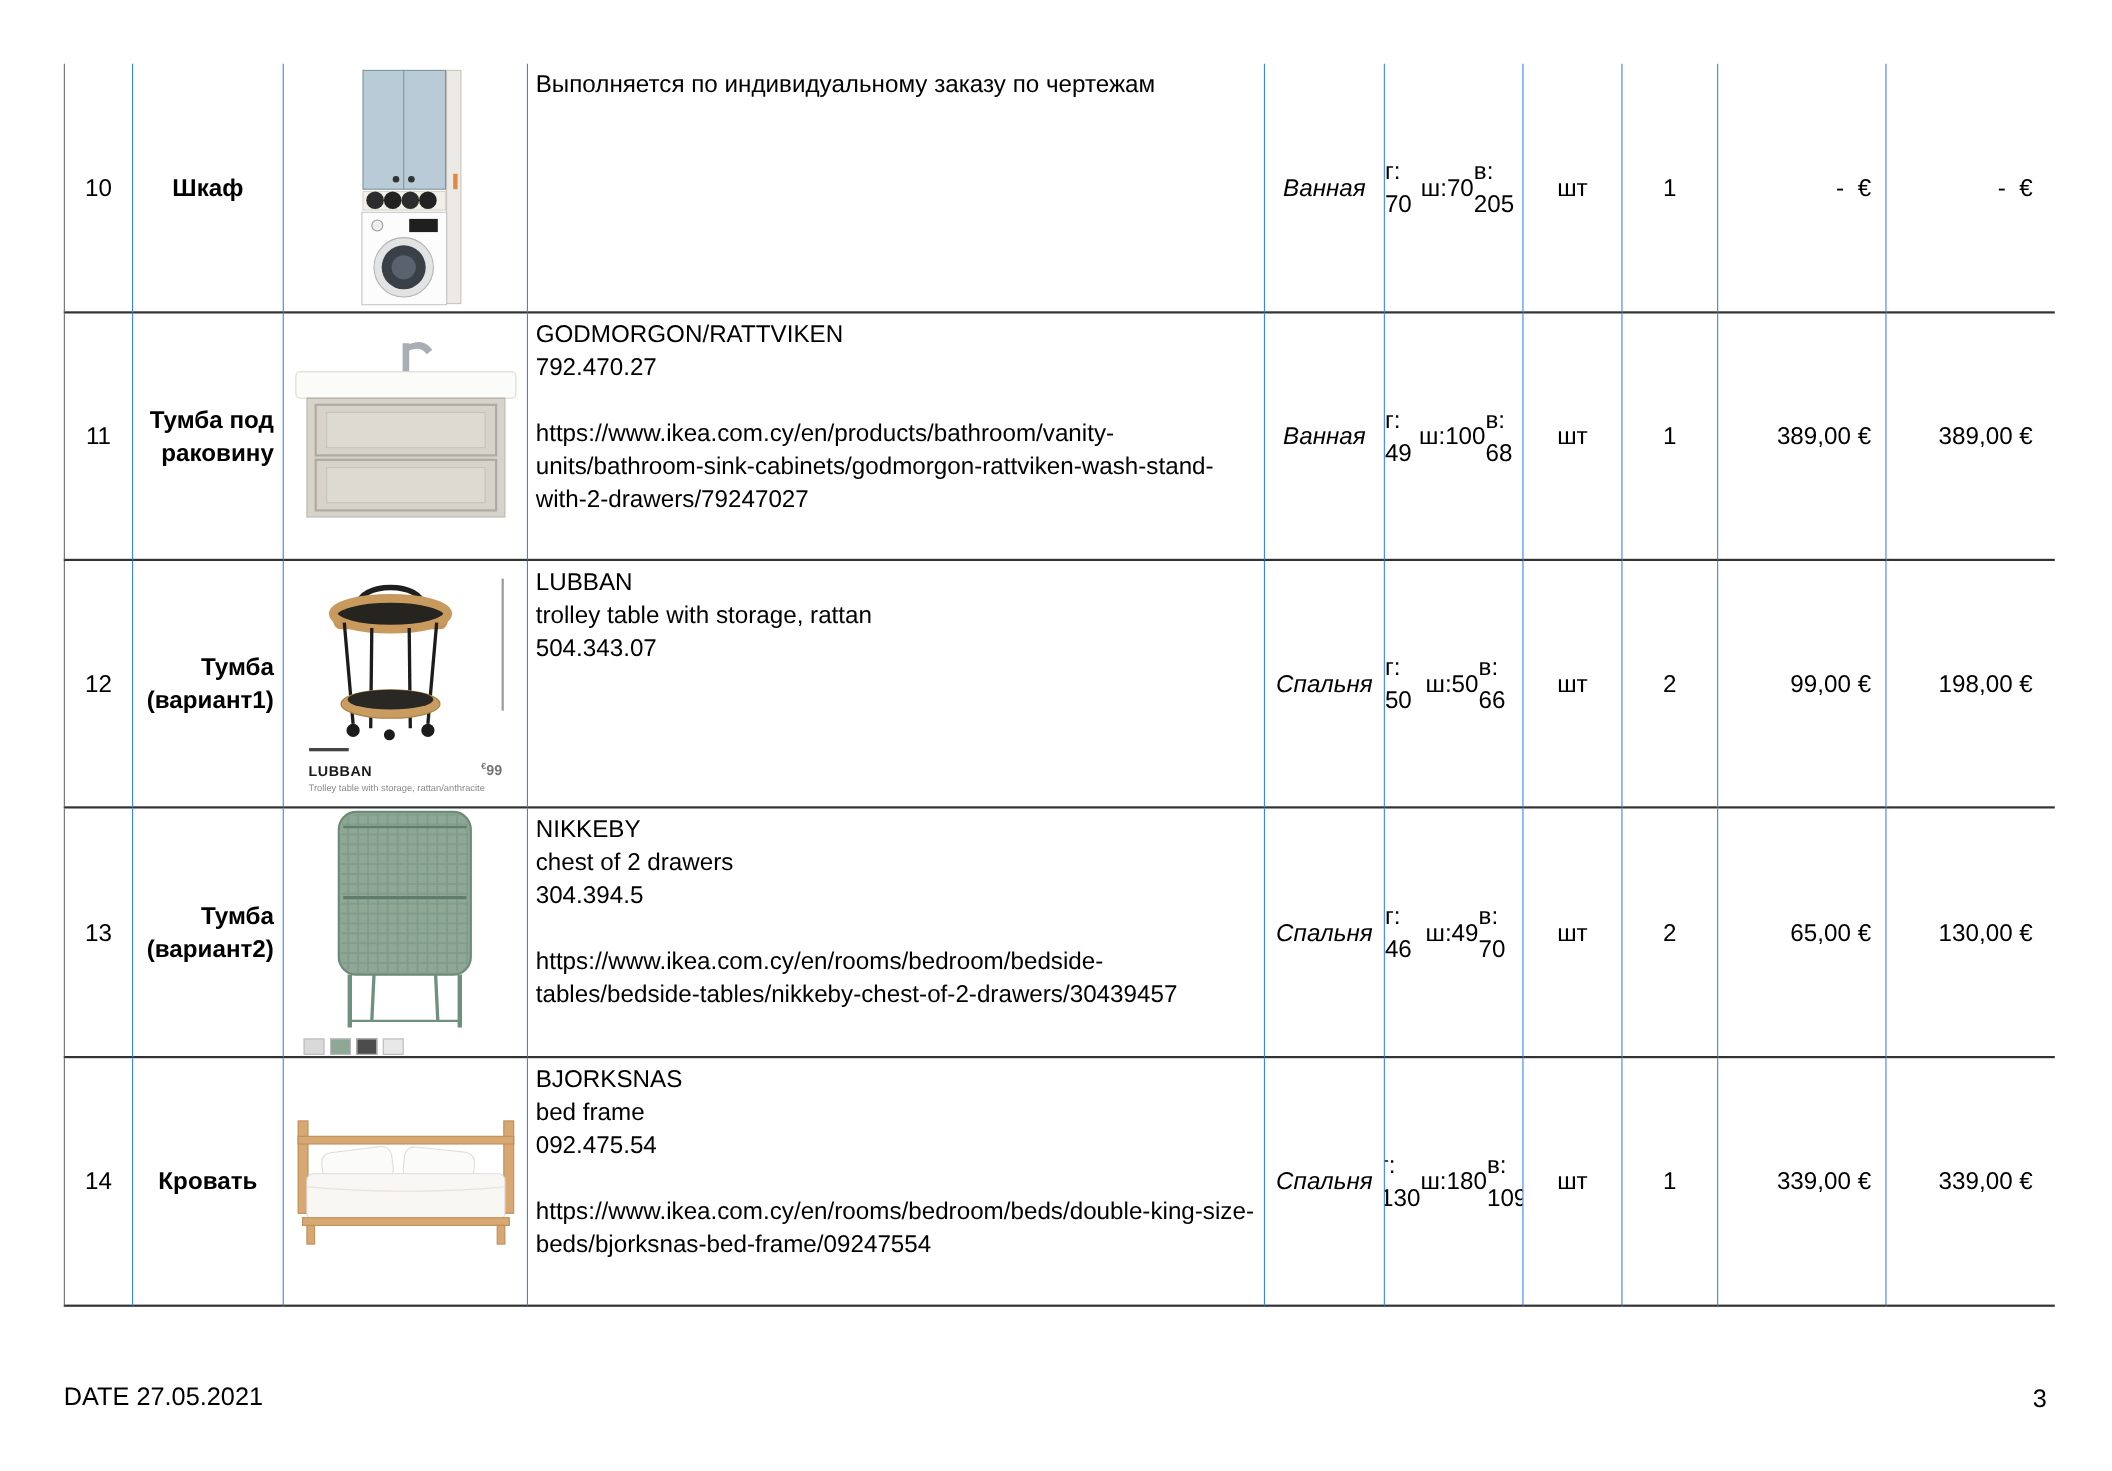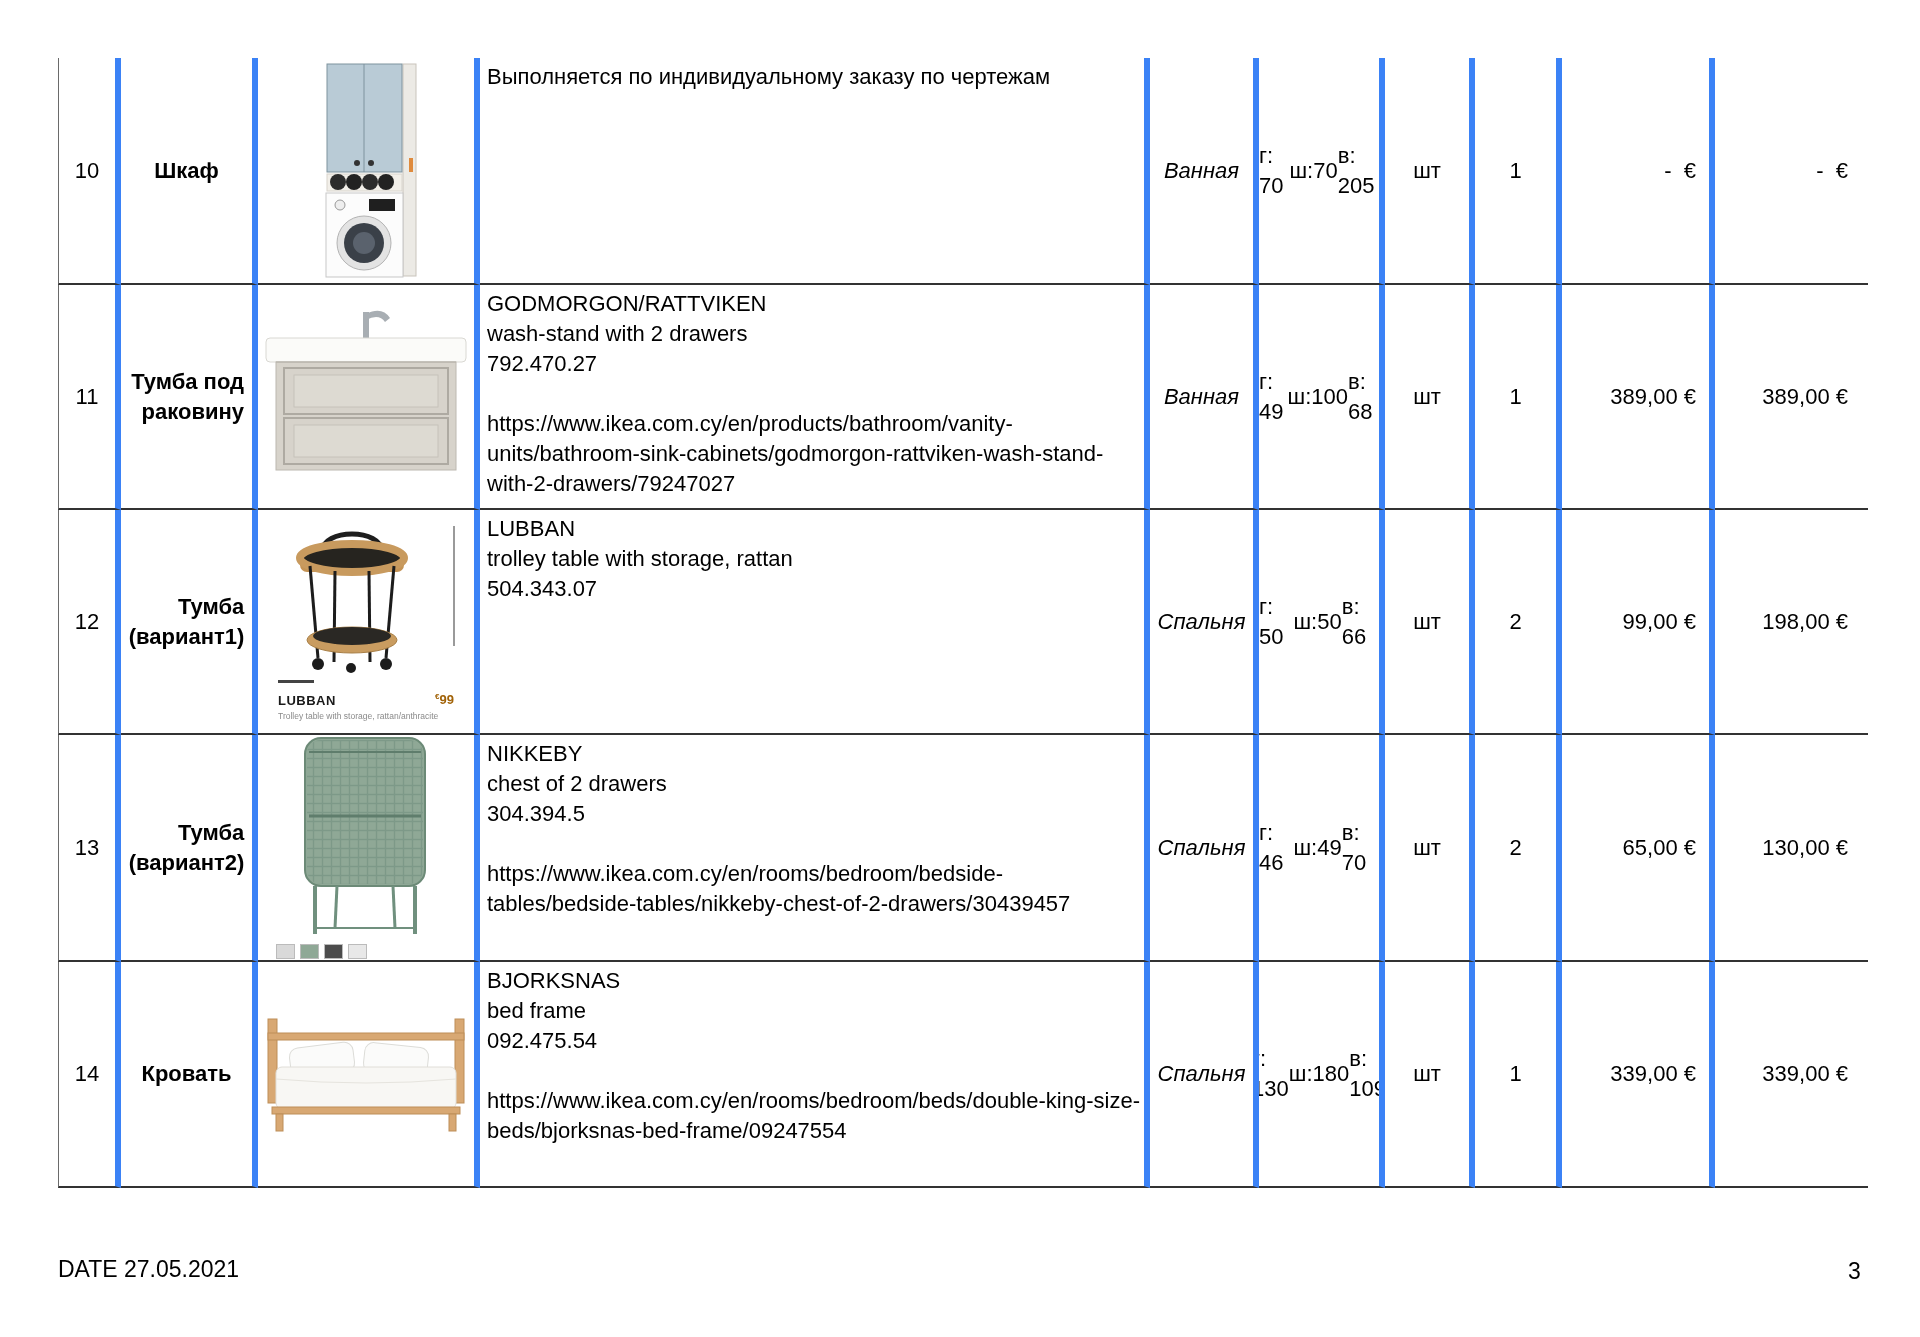--- a/index.html
+++ b/index.html
@@ -9,21 +9,21 @@
     -webkit-font-smoothing:antialiased;
   }
   .sheet{
     position:absolute;left:58px;top:58px;width:1810px;
     display:grid;
     grid-template-columns:63px 137px 222px 670px 109px 126px 90px 87px 153px 153px;
     grid-template-rows:227px 225px 225px 227px 226px;
   }
   .sheet > div{
     box-sizing:border-box;
-    border-right:6px solid #3b82f6;
+    border-right:1px solid #3b82f6;
     border-bottom:2px solid #333;
     overflow:hidden;
   }
   .sheet > div:nth-child(10n+1){border-left:1px solid #6a6a6a;}
   .sheet > div:nth-child(10n){border-right:none;}
   .cc{display:flex;align-items:center;justify-content:center;text-align:right;}
   .num{font-size:22px;}
   .name{font-size:22px;font-weight:bold;line-height:30px;padding:0 8px;}
   .imgc{display:flex;flex-direction:column;align-items:center;justify-content:center;}
   .desc{font-size:22px;line-height:30px;padding:4px 4px 0 7px;}
@@ -36,21 +36,21 @@
   .money{display:flex;align-items:center;justify-content:flex-end;font-size:22px;}
   .money.price{padding-right:13px;}
   .money.total{padding-right:20px;}
   .footer-date{position:absolute;left:58px;top:1256px;font-size:23px;}
   .page-num{position:absolute;left:1848px;top:1258px;font-size:23px;}
   
   .card{width:176px;margin-top:6px;}
   .card .bar{width:36px;height:3px;background:#444;margin-bottom:9px;}
   .card .row1{display:flex;justify-content:space-between;align-items:baseline;}
   .card .nm{font-size:13px;font-weight:bold;letter-spacing:.5px;color:#1a1a1a;}
-  .card .pr{font-size:13px;font-weight:bold;color:#a16207;}
+  .card .pr{font-size:13px;font-weight:bold;color:#737373;}
   .card .pr sup{font-size:8px;}
   .card .sub{font-size:8.5px;color:#8a8a8a;margin-top:3px;white-space:nowrap;}
   .trolley-wrap{display:flex;align-items:flex-start;}
   .artifact-line{width:2px;height:120px;background:#9a9a9a;margin-left:26px;margin-top:4px;}
   .thumbs{display:flex;gap:5px;margin-top:6px;align-self:flex-start;margin-left:18px;}
   .thumbs span{display:inline-block;width:17px;height:13px;border:1px solid #bbb;}
 </style>
 </head>
 <body>
 
@@ -108,21 +108,20 @@
       <rect x="12" y="60" width="180" height="108" fill="#d7d3cb" stroke="#bcb8b0"></rect>
       <rect x="20" y="66" width="164" height="46" fill="#d7d3cb" stroke="#aeaaa2" stroke-width="2"></rect>
       <rect x="30" y="73" width="144" height="32" fill="#dddad2" stroke="#c6c2ba"></rect>
       <rect x="20" y="116" width="164" height="46" fill="#d7d3cb" stroke="#aeaaa2" stroke-width="2"></rect>
       <rect x="30" y="123" width="144" height="32" fill="#dddad2" stroke="#c6c2ba"></rect>
       <line x1="12" y1="60" x2="192" y2="60" stroke="#b5b1a9"></line>
     </svg>
   </div>
   <div class="desc">
     <div class="dl">GODMORGON/RATTVIKEN</div>
-    <div class="dl">wash-stand with 2 drawers</div>
     <div class="dl">792.470.27</div>
     <div class="dl"></div>
     <div class="dl">https://www.ikea.com.cy/en/products/bathroom/vanity-units/bathroom-sink-cabinets/godmorgon-rattviken-wash-stand-with-2-drawers/79247027</div>
   </div>
   <div class="cc room">Ванная</div>
   <div class="dims">
     <span>г: 49</span>
     <span>ш:100</span>
     <span>в: 68</span>
   </div>

